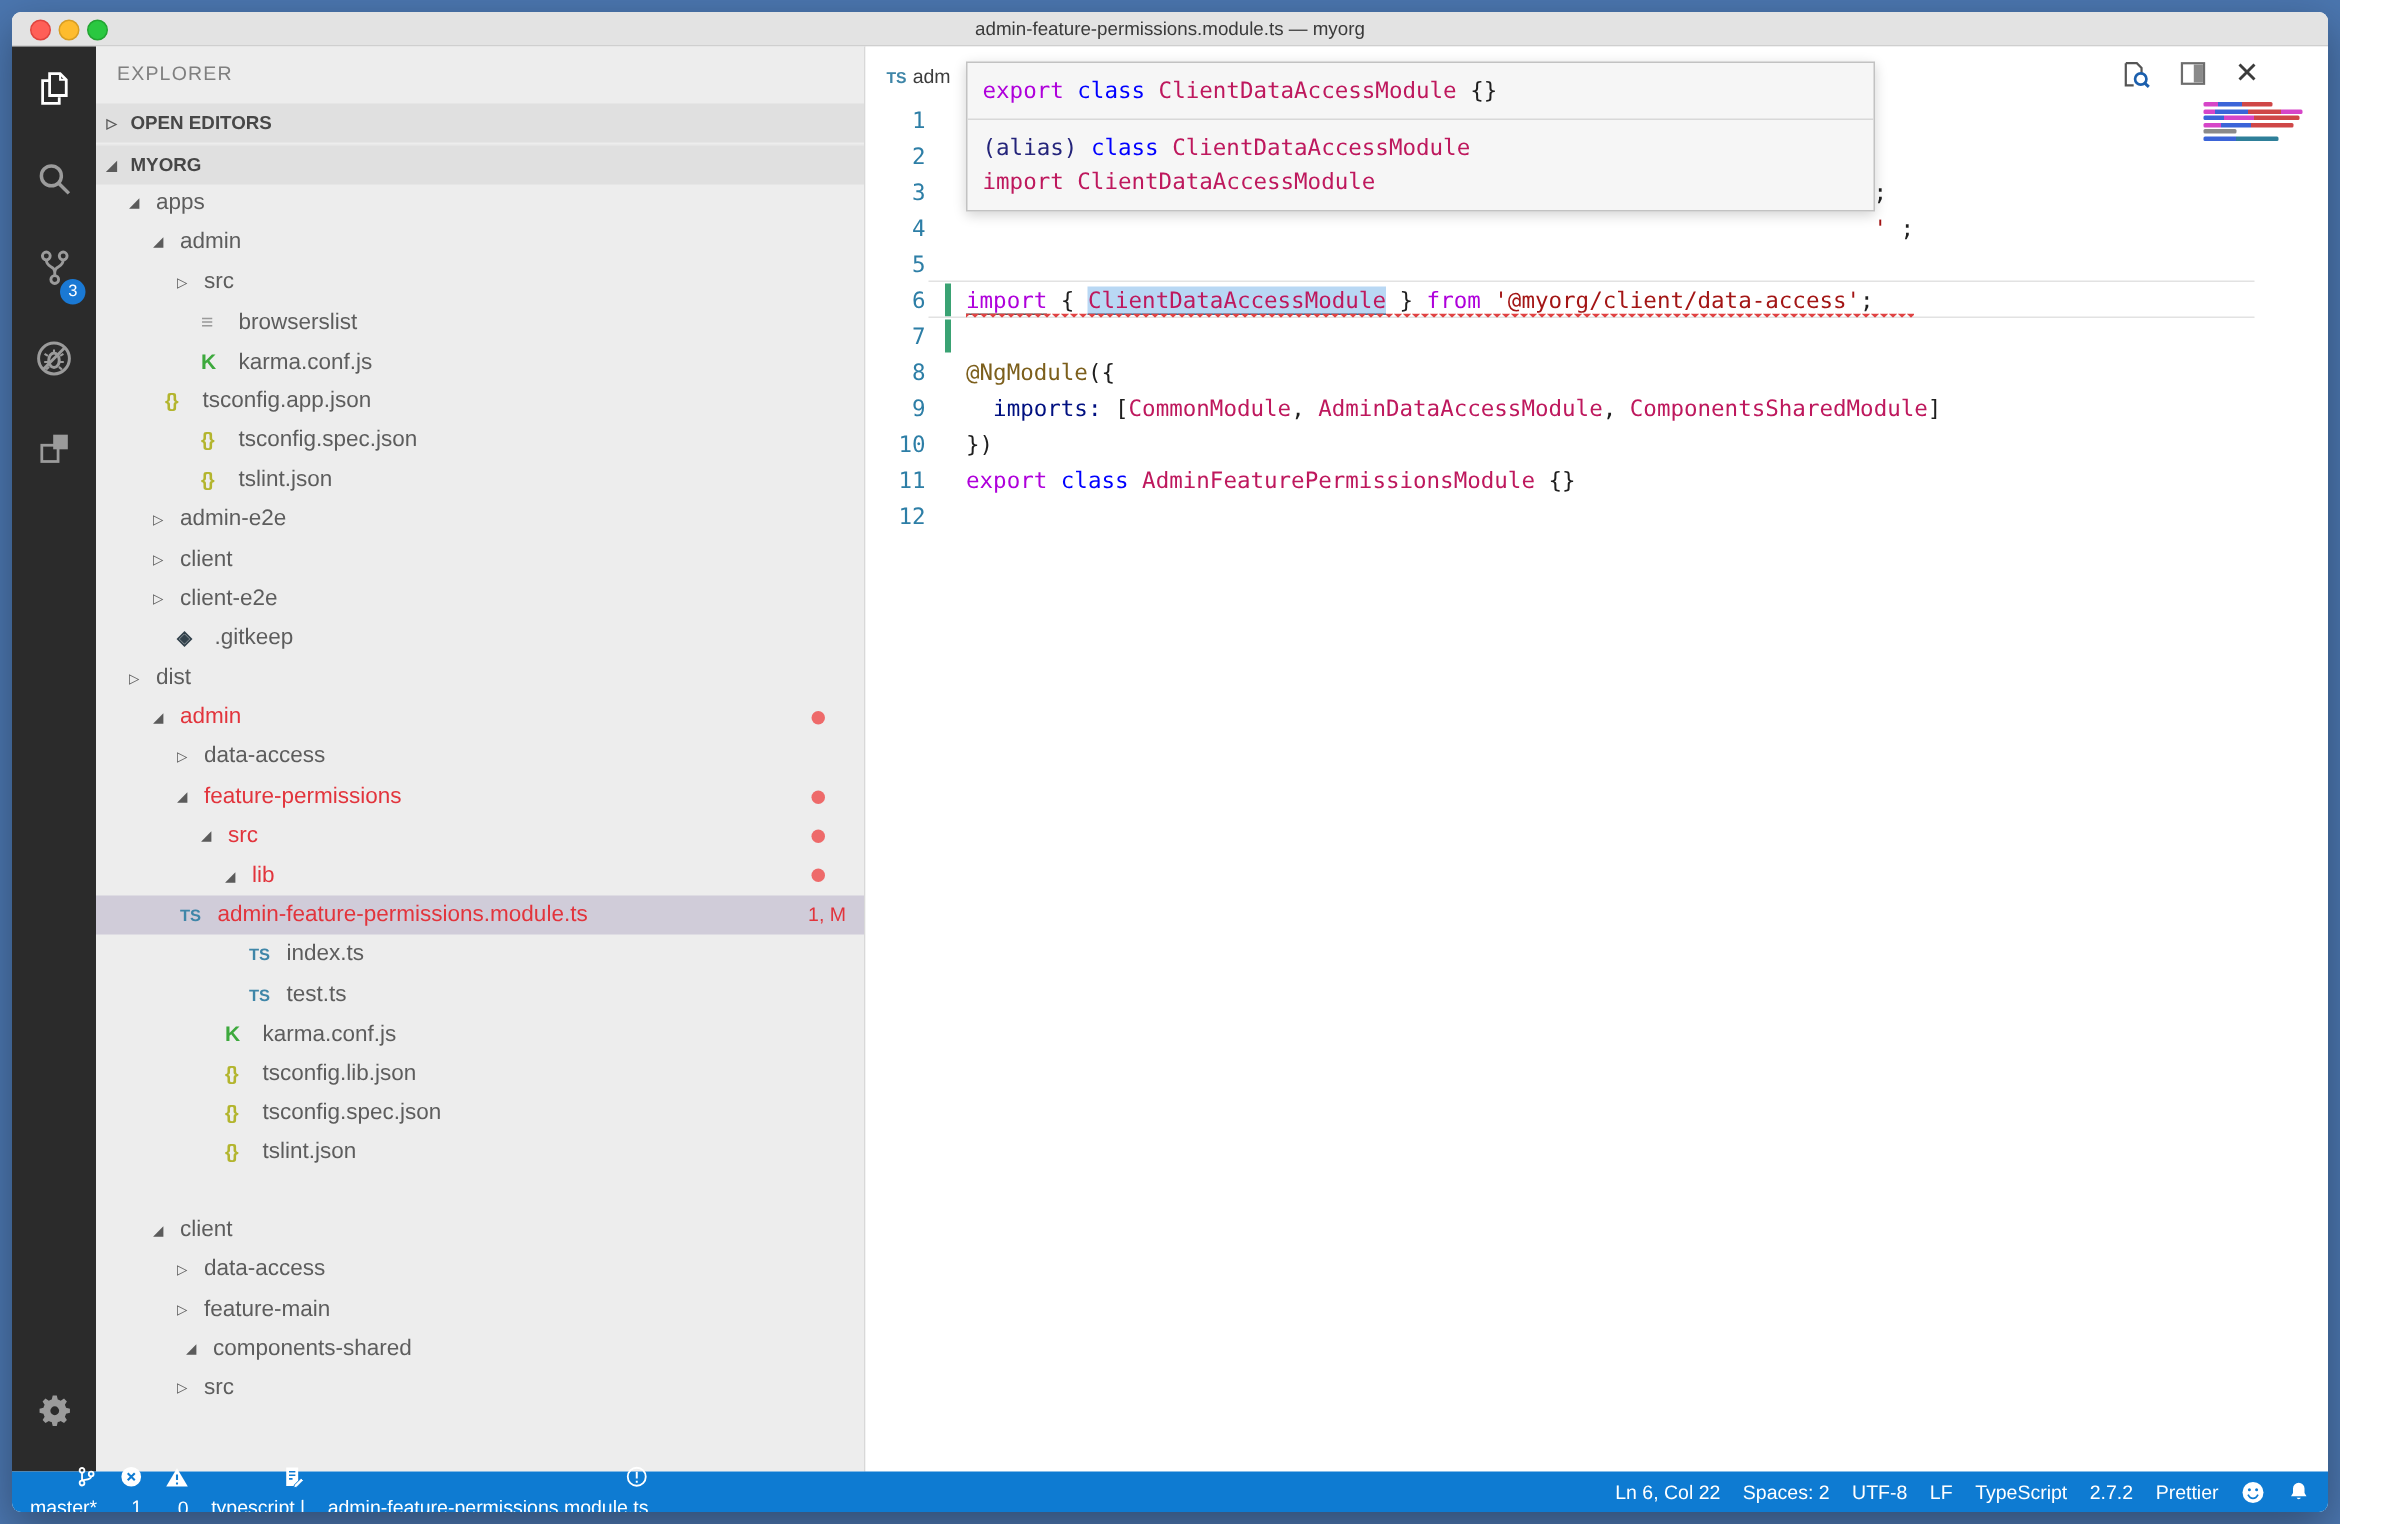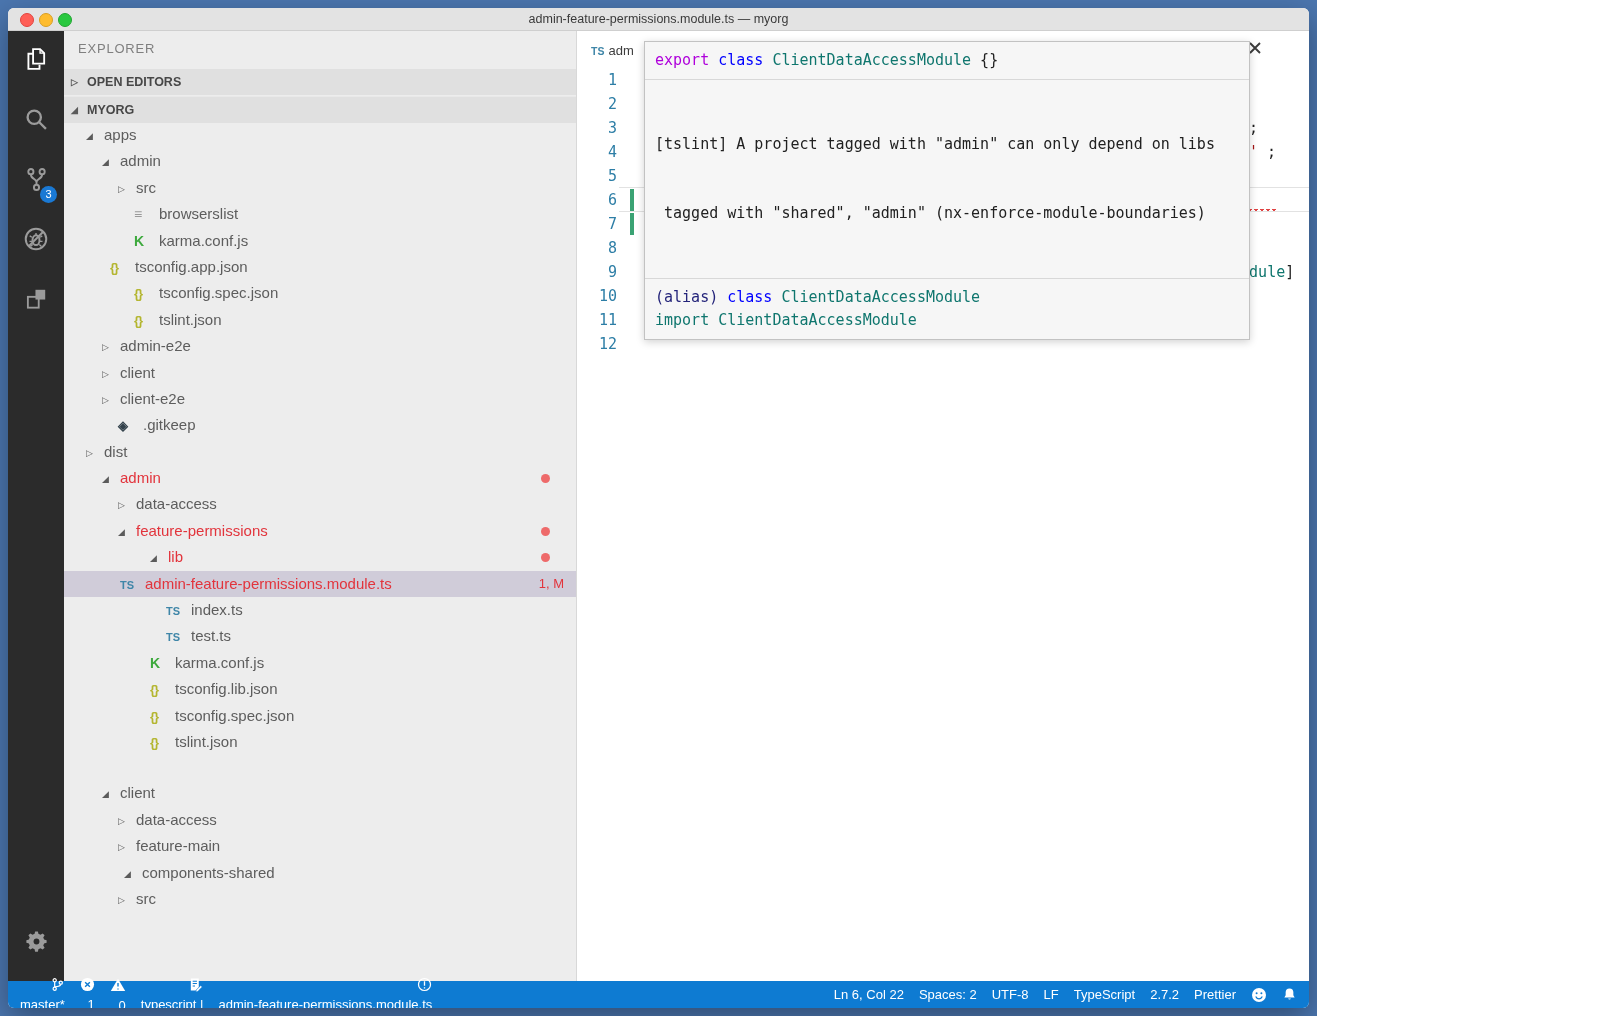--- a/index.html
+++ b/index.html
@@ -1,16 +1,16 @@
 <!DOCTYPE html>
 <html><head>
 <meta charset="utf-8">
 <style>
   html,body{margin:0;padding:0;}
-  .desktop{position:relative;width:1317px;height:1016px;background:#4b76af;font-family:"Liberation Sans",sans-serif;overflow:hidden;}
+  .desktop{position:relative;width:1560px;height:1016px;background:#4b76af;font-family:"Liberation Sans",sans-serif;overflow:hidden;}
   .window{position:absolute;left:8px;top:8px;right:8px;bottom:8px;background:#fff;border-radius:6px;overflow:hidden;box-shadow:0 10px 30px rgba(0,0,0,.35);}
   
   .titlebar{position:absolute;left:0;top:0;right:0;height:22px;background:#e3e3e3;border-bottom:1px solid #cfcfcf;}
   .tl{position:absolute;top:5px;width:12px;height:12px;border-radius:50%;}
   .tl.red{left:12px;background:#ff5f57;border:0.5px solid #e0443e;}
   .tl.yellow{left:31px;background:#febc2e;border:0.5px solid #d89e24;}
   .tl.green{left:50px;background:#2ac840;border:0.5px solid #23a532;}
   .wtitle{position:absolute;left:0;right:0;top:0;line-height:22px;text-align:center;font-size:12.5px;color:#3a3a3a;}
   
   .main{position:absolute;left:0;top:23px;right:0;bottom:27px;display:flex;}
@@ -41,21 +41,21 @@
   .tdot{position:absolute;right:26px;top:50%;width:9px;height:9px;margin-top:-4.5px;border-radius:50%;background:#ee6a6a;}
   .tbadge{position:absolute;right:12px;color:#e2343c;font-size:13px;}
   
   .editor{flex:1;position:relative;background:#fff;overflow:hidden;}
   .tab{position:absolute;left:14px;top:12px;font-size:13px;color:#3d3d3d;}
   .ts-glyph{color:#3f86a8;font-weight:bold;font-size:10.5px;margin-right:4px;}
   .cline{position:absolute;left:0;right:0;height:24px;font-family:"DejaVu Sans Mono",monospace;font-size:15px;line-height:24px;}
   .lnum{position:absolute;left:0;width:40px;text-align:right;color:#2d7ea6;}
   .gbar{position:absolute;left:53px;top:1px;width:3.5px;height:22px;background:#3aa273;}
   .ctext{position:absolute;left:67px;top:0;white-space:pre;}
-  .c-kw{color:#af00db;}.c-cls{color:#0000ff;}.c-type{color:#0f766e;}
+  .c-kw{color:#af00db;}.c-cls{color:#0000ff;}.c-type{color:#be185d;}
   .c-str{color:#a31515;}.c-plain{color:#1f1f1f;}.c-prop{color:#001080;}
   .c-dec{color:#7c5f1c;}.c-alias{color:#24247a;}
   .f-u{border-bottom:1px solid #555;}
   .f-hl{background:#b9d8f4;border-bottom:1.5px solid #356f99;}
   .clineborder{position:absolute;left:42px;width:884px;height:1px;background:#e2e2e2;}
   .clineborder.top{top:-1px;}
   .clineborder.bottom{top:23px;}
   .squiggle{position:absolute;left:67px;top:20.5px;width:632px;height:4px;
     background:linear-gradient(135deg,#e04343 25%,transparent 25%),linear-gradient(225deg,#e04343 25%,transparent 25%);
     background-size:6px 5px;background-repeat:repeat-x;}
@@ -162,20 +162,21 @@
             <div class="trow" style="padding-left: 54px;"><span class="twistie"></span><span class="ficon fi-json">{}</span><span class="tlabel">tsconfig.spec.json</span></div>
             <div class="trow" style="padding-left: 54px;"><span class="twistie"></span><span class="ficon fi-json">{}</span><span class="tlabel">tslint.json</span></div>
             <div class="trow" style="padding-left: 38px;"><span class="twistie">▷</span><span class="tlabel">admin-e2e</span></div>
             <div class="trow" style="padding-left: 38px;"><span class="twistie">▷</span><span class="tlabel">client</span></div>
             <div class="trow" style="padding-left: 38px;"><span class="twistie">▷</span><span class="tlabel">client-e2e</span></div>
             <div class="trow" style="padding-left: 38px;"><span class="twistie"></span><span class="ficon fi-git">◈</span><span class="tlabel">.gitkeep</span></div>
             <div class="trow" style="padding-left: 22px;"><span class="twistie">▷</span><span class="tlabel">dist</span></div>
             <div class="trow" style="padding-left: 38px;"><span class="twistie">◢</span><span class="tlabel red">admin</span><span class="tdot"></span></div>
             <div class="trow" style="padding-left: 54px;"><span class="twistie">▷</span><span class="tlabel">data-access</span></div>
             <div class="trow" style="padding-left: 54px;"><span class="twistie">◢</span><span class="tlabel red">feature-permissions</span><span class="tdot"></span></div>
+            <div class="trow" style="padding-left: 70px;"><span class="twistie">◢</span><span class="tlabel red">src</span><span class="tdot"></span></div>
             <div class="trow" style="padding-left: 86px;"><span class="twistie">◢</span><span class="tlabel red">lib</span><span class="tdot"></span></div>
             <div class="trow selected" style="padding-left: 40px;"><span class="twistie"></span><span class="ficon fi-ts-blue">TS</span><span class="tlabel red">admin-feature-permissions.module.ts</span><span class="tbadge">1, M</span></div>
             <div class="trow" style="padding-left: 86px;"><span class="twistie"></span><span class="ficon fi-ts-blue">TS</span><span class="tlabel">index.ts</span></div>
             <div class="trow" style="padding-left: 86px;"><span class="twistie"></span><span class="ficon fi-ts-blue">TS</span><span class="tlabel">test.ts</span></div>
             <div class="trow" style="padding-left: 70px;"><span class="twistie"></span><span class="ficon fi-karma">K</span><span class="tlabel">karma.conf.js</span></div>
             <div class="trow" style="padding-left: 70px;"><span class="twistie"></span><span class="ficon fi-json">{}</span><span class="tlabel">tsconfig.lib.json</span></div>
             <div class="trow" style="padding-left: 70px;"><span class="twistie"></span><span class="ficon fi-json">{}</span><span class="tlabel">tsconfig.spec.json</span></div>
             <div class="trow" style="padding-left: 70px;"><span class="twistie"></span><span class="ficon fi-json">{}</span><span class="tlabel">tslint.json</span></div>
             <div class="trow" style="padding-left: 38px; margin-top: 25px;"><span class="twistie">◢</span><span class="tlabel">client</span></div>
             <div class="trow" style="padding-left: 54px;"><span class="twistie">▷</span><span class="tlabel">data-access</span></div>
@@ -250,24 +251,20 @@
               <span class="lnum">11</span>
               <span class="ctext"><span class="c-kw">export</span><span class="c-plain"> </span><span class="c-cls">class</span><span class="c-plain"> </span><span class="c-type">AdminFeaturePermissionsModule</span><span class="c-plain"> {}</span></span>
             </div>
             <div class="cline" style="top: 301px;">
               <span class="lnum">12</span>
             </div>
           </div>
 
         <div class="popup">
           <div class="pop-sec" id="pop-sig"><span class="c-kw">export</span><span class="c-plain"> </span><span class="c-cls">class</span><span class="c-plain"> </span><span class="c-type">ClientDataAccessModule</span><span class="c-plain"> {}</span></div>
-          <div class="pop-sec pop-msg">
-            <div>[tslint] A project tagged with "admin" can only depend on libs</div>
-            <div> tagged with "shared", "admin" (nx-enforce-module-boundaries)</div>
-          </div>
           <div class="pop-sec" id="pop-alias"><div><span class="c-alias">(alias) </span><span class="c-cls">class</span><span class="c-plain"> </span><span class="c-type">ClientDataAccessModule</span></div><div><span class="c-type">import</span><span class="c-plain"> </span><span class="c-type">ClientDataAccessModule</span></div></div>
         </div>
 
         <div class="minimap">
           <div class="mm1"></div>
             <div class="mm2"></div>
             <div class="mm3"></div>
             <div class="mm4"></div>
             <div class="mm5"></div>
             <div class="mm6"></div>

